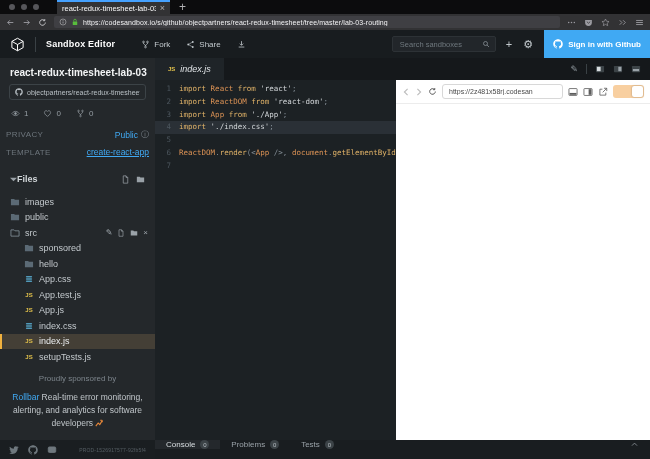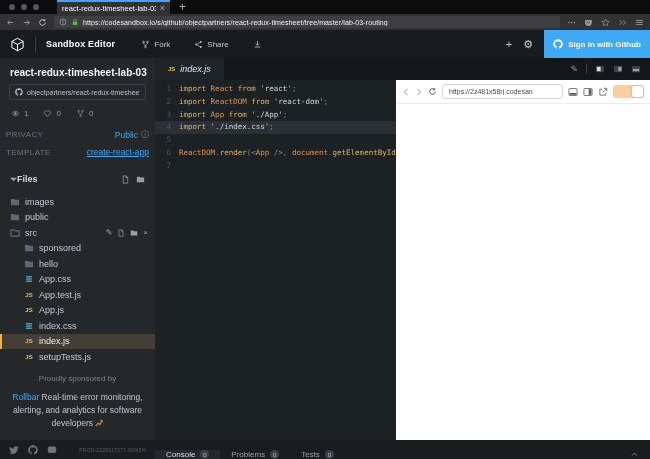--- a/index.html
+++ b/index.html
@@ -23,21 +23,21 @@
     padding:0 5px;gap:4px;overflow:hidden;}
   .url-ic{width:8px;height:8px;flex:none;}
   .url-text{font-size:7px;color:#f3f3f5;white-space:nowrap;overflow:hidden;letter-spacing:.1px;}
   .nav-right{display:flex;align-items:center;gap:8px;}
 
   
   .cs-header{height:28px;background:#181c1f;display:flex;align-items:center;padding-left:10px;}
   .cs-logo{width:15px;height:15px;}
   .hdr-div{width:1px;height:15px;background:#3a4145;margin:0 10px;}
   .cs-title{font-size:9px;color:#fff;font-weight:600;letter-spacing:.2px;}
-  .hdr-actions{display:flex;align-items:center;gap:24px;margin-left:26px;color:#c3cace;}
+  .hdr-actions{display:flex;align-items:center;gap:16px;margin-left:26px;color:#c3cace;}
   .hdr-act{display:flex;align-items:center;gap:4px;font-size:8px;}
   .hdr-act svg{width:9px;height:9px;}
   .hdr-spacer{flex:1;}
   .search-box{width:104px;height:16px;background:#22262a;border:1px solid #2d3236;border-radius:2px;
     display:flex;align-items:center;padding:0 5px;gap:4px;margin-right:10px;}
   .search-box input{flex:1;background:transparent;border:none;outline:none;color:#cfd4d8;
     font-size:7.5px;font-family:"Liberation Sans",sans-serif;min-width:0;}
   .search-box input::placeholder{color:#6f787e;}
   .search-box svg{width:8px;height:8px;color:#8b939a;flex:none;}
   .hdr-mini{color:#c3cace;font-size:11px;margin-right:11px;line-height:1;}
@@ -121,21 +121,21 @@
     padding:0 4px;overflow:hidden;min-width:0;}
   .purl input{border:none;outline:none;width:100%;font-size:7px;color:#4a4a4a;
     font-family:"Liberation Sans",sans-serif;background:transparent;}
   .p-ic{width:10px;height:10px;color:#5d5d5d;}
   .ptoggle{width:31px;height:13px;border-radius:3px;position:relative;flex:none;}
   .pknob{position:absolute;top:1px;right:1px;width:11px;height:11px;border-radius:2px;background:#fff;
     box-shadow:0 0 2px rgba(0,0,0,.35);}
   .pbody{flex:1;background:#fff;}
 
   
-  .status-bar{height:19px;background:#191d20;display:flex;align-items:flex-end;flex:none;}
+  .status-bar{height:19px;background:#191d20;display:flex;align-items:flex-start;flex:none;}
   .stab{display:flex;align-items:center;gap:5px;padding:0 11px;font-size:8px;color:#9aa2a8;}
   .stab.active{background:#24282c;color:#dadfe2;}
   .badge{width:9px;height:9px;border-radius:50%;background:#3c4347;color:#b7bec3;font-size:6px;
     display:flex;align-items:center;justify-content:center;}
   .sb-spacer{flex:1;}
   .collapse{display:flex;align-items:center;padding-right:11px;color:#8b9298;}
   .collapse svg{width:9px;height:9px;}
 </style>
 </head>
 <body>
@@ -227,20 +227,27 @@
           </svg>
         <span>Share</span>
       </span>
       <span class="hdr-act">
         <svg viewBox="0 0 16 16" stroke="currentColor" fill="none" stroke-width="1.4">
             <path d="M8 2v7M5 6.5l3 3 3-3M3 12.5h10"></path>
           </svg>
       </span>
     </div>
     <div class="hdr-spacer"></div>
+    <div class="search-box">
+      <input placeholder="Search sandboxes" style="">
+      <svg viewBox="0 0 16 16" fill="none" stroke="currentColor" stroke-width="1.5">
+          <circle cx="7" cy="7" r="4"></circle>
+          <path d="M10 10l4 4"></path>
+        </svg>
+    </div>
     <span class="hdr-mini">+</span>
     <span class="hdr-mini">⚙</span>
     <button class="signin-btn" style="background: rgb(64, 169, 243);">
       <svg viewBox="0 0 24 24">
           <path d="M12 .5C5.65.5.5 5.65.5 12c0 5.1 3.29 9.4 7.86 10.93.58.1.79-.25.79-.55v-1.94c-3.2.7-3.87-1.54-3.87-1.54-.53-1.34-1.28-1.7-1.28-1.7-1.05-.72.08-.7.08-.7 1.16.08 1.77 1.19 1.77 1.19 1.03 1.77 2.7 1.26 3.36.96.1-.75.4-1.26.73-1.55-2.55-.29-5.23-1.28-5.23-5.68 0-1.26.45-2.29 1.19-3.1-.12-.29-.52-1.46.11-3.05 0 0 .97-.31 3.18 1.18.92-.26 1.9-.38 2.88-.39.98 0 1.96.13 2.88.39 2.2-1.49 3.17-1.18 3.17-1.18.63 1.59.23 2.76.12 3.05.74.81 1.18 1.84 1.18 3.1 0 4.41-2.69 5.38-5.25 5.66.41.36.78 1.05.78 2.13v3.15c0 .3.2.66.8.55A11.52 11.52 0 0 0 23.5 12C23.5 5.65 18.35.5 12 .5z"></path>
         </svg>
       <span>Sign in with Github</span>
     </button>
   </div>
 

